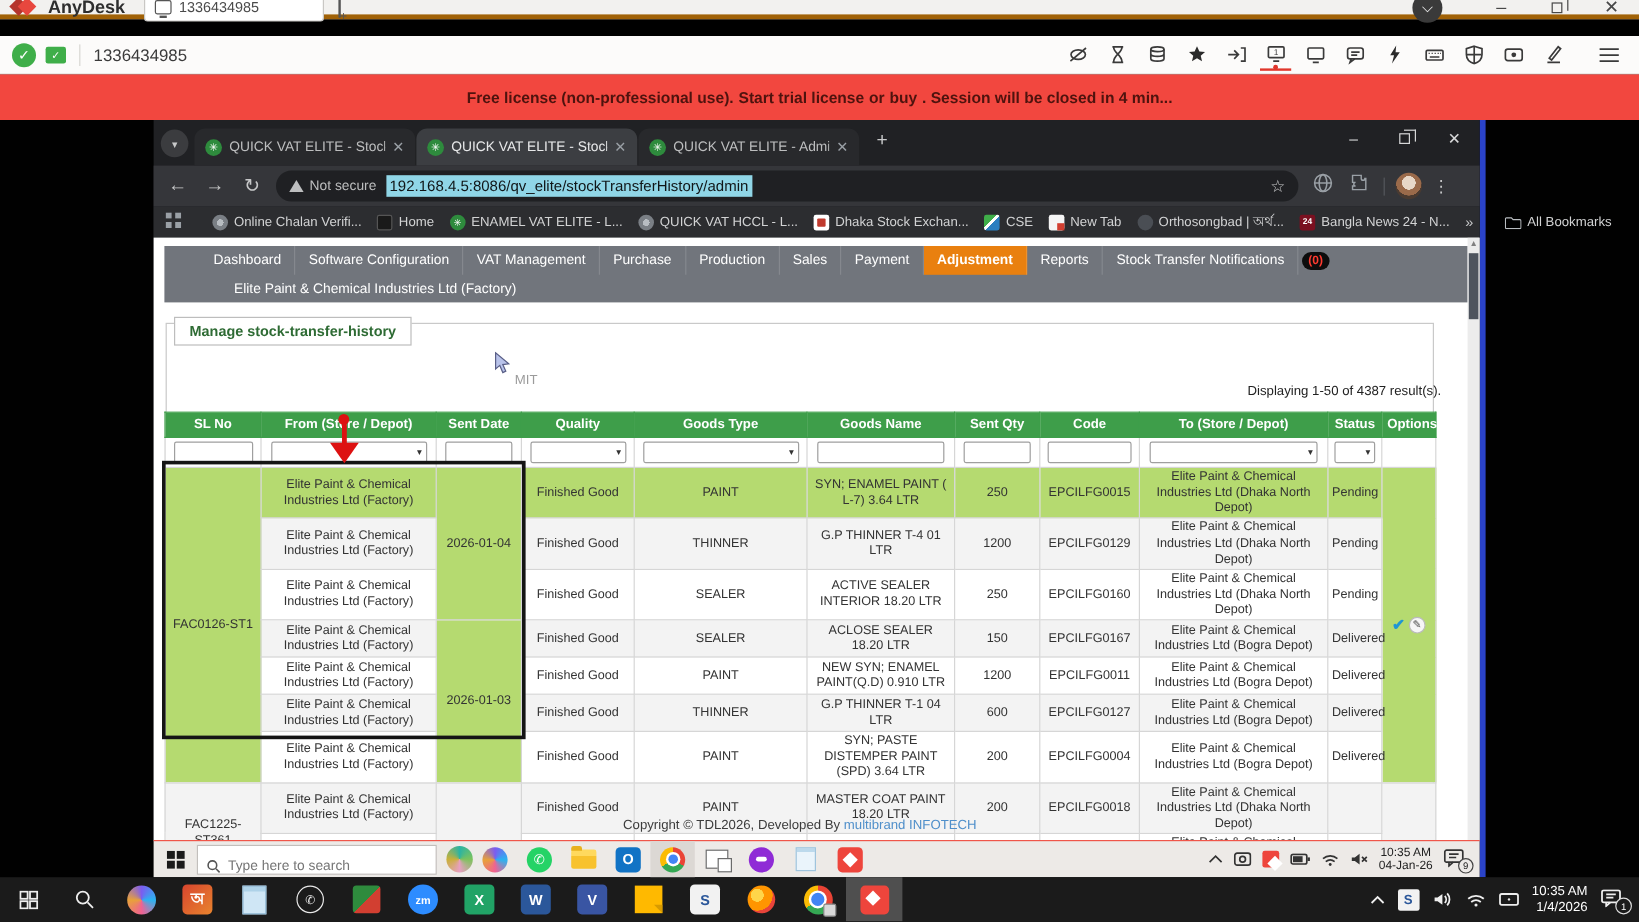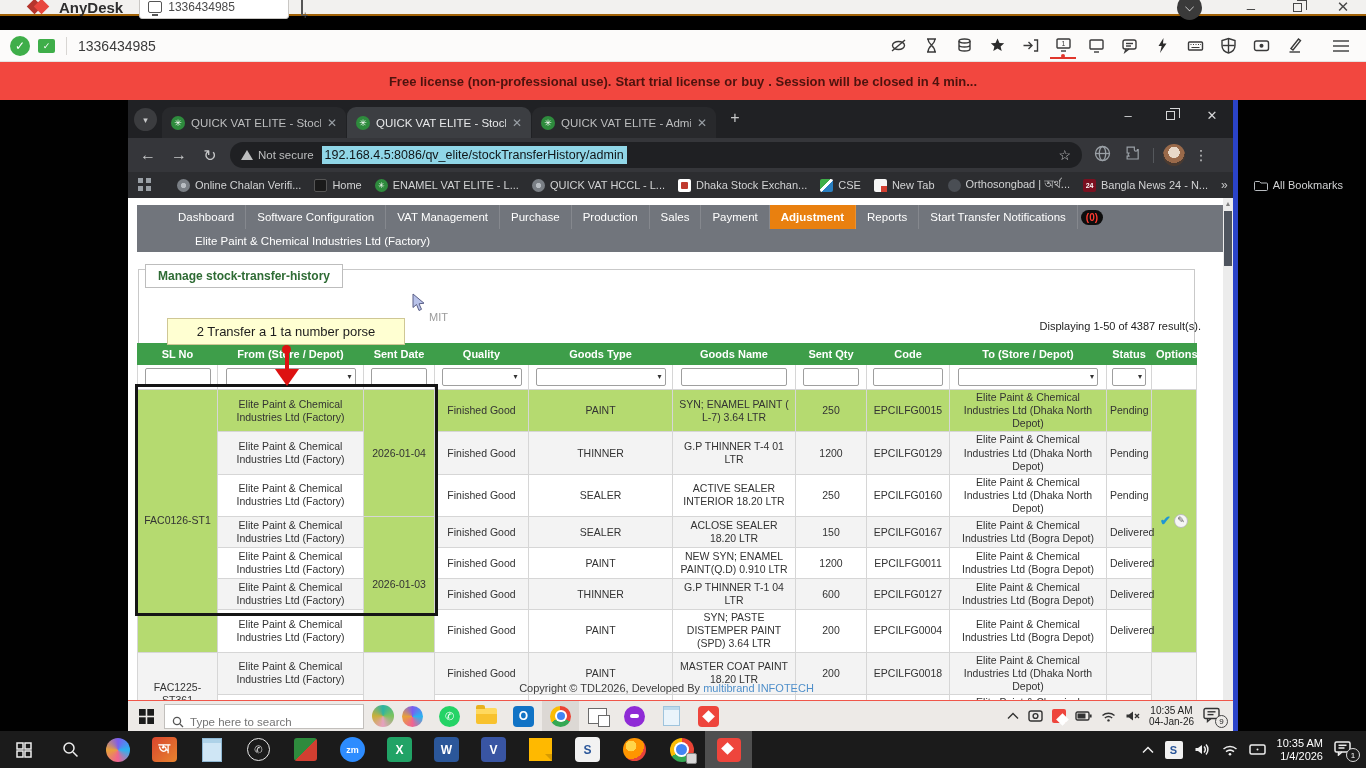--- a/index.html
+++ b/index.html
@@ -2,21 +2,21 @@
 <html><head>
 <meta charset="utf-8">
 <style>
   *{margin:0;padding:0;box-sizing:border-box}
   html,body{background:#000}
   .screen{position:relative;width:1366px;height:768px;overflow:hidden;background:#000;
     font-family:"Liberation Sans",sans-serif;-webkit-font-smoothing:antialiased}
   .ctr{display:flex;align-items:center;justify-content:center}
 
   
-  .adt{position:absolute;top:0;left:0;right:0;height:16px;background:#f2f1ef;border-bottom:2px solid #a16207;display:flex;align-items:center;padding-left:27px}
+  .adt{position:absolute;top:0;left:0;right:0;height:16px;background:#f2f1ef;border-bottom:4px solid #a16207;display:flex;align-items:center;padding-left:8px}
   .adlogo{position:relative;width:26px;height:18px}
   .adlogo i{position:absolute;width:11px;height:11px;transform:rotate(45deg);top:3px}
   .adlogo .d1{left:2px;background:#b5352d}
   .adlogo .d2{left:9px;background:#e8473e}
   .adname{font-size:15px;font-weight:bold;color:#2e2e2e;margin:0 16px 0 6px}
   .adtab{width:150px;height:23px;background:#fff;border:1px solid #c9c7c4;border-radius:3px;display:flex;align-items:center;gap:6px;padding:0 8px;font-size:12px;color:#4a4a4a}
   .mon{width:14px;height:12px;border:1.4px solid #555;border-radius:2px;position:relative;flex:0 0 auto}
   .mon::after{content:'';position:absolute;left:3px;right:3px;bottom:-4px;height:2px;background:#555}
   .adnew{margin-left:12px;position:relative}
   .adnew .plus{position:absolute;right:-5px;bottom:-5px;font-size:10px;color:#555}
@@ -419,35 +419,34 @@
           <div class="nrow1">
             <span class="nitem">Dashboard</span>
             <span class="nitem">Software Configuration</span>
             <span class="nitem">VAT Management</span>
             <span class="nitem">Purchase</span>
             <span class="nitem">Production</span>
             <span class="nitem">Sales</span>
             <span class="nitem">Payment</span>
             <span class="nitem active">Adjustment</span>
             <span class="nitem">Reports</span>
-            <span class="nitem">Start Transfer Notifications</span>
+            <span class="nitem">Stock Transfer Notifications</span>
             <span class="badge0">(0)</span>
           </div>
           <div class="nrow2">Elite Paint &amp; Chemical Industries Ltd (Factory)</div>
         </div>
 
         <div class="vs">
           <div class="vsup">▲</div>
           <div class="vsth"></div>
         </div>
 
         <div class="frame"></div>
         <div class="legend">Manage stock-transfer-history</div>
 
-        <div class="tip">2 Transfer a 1 ta number porse</div>
         <div class="adot"></div>
         <div class="ashaft"></div>
         <div class="ahead"></div>
 
         <div class="cur"><svg width="15" height="19">
               <path d="M2 1 L2 14.5 L5.5 11.5 L8 17.5 L10.5 16.3 L8 10.8 L13 10.2 Z" fill="#b9c3ea" stroke="#5a5f87" stroke-width="1"></path>
             </svg></div>
         <div class="curlbl">MIT</div>
 
         <div class="results">Displaying 1-50 of 4387 result(s).</div>

